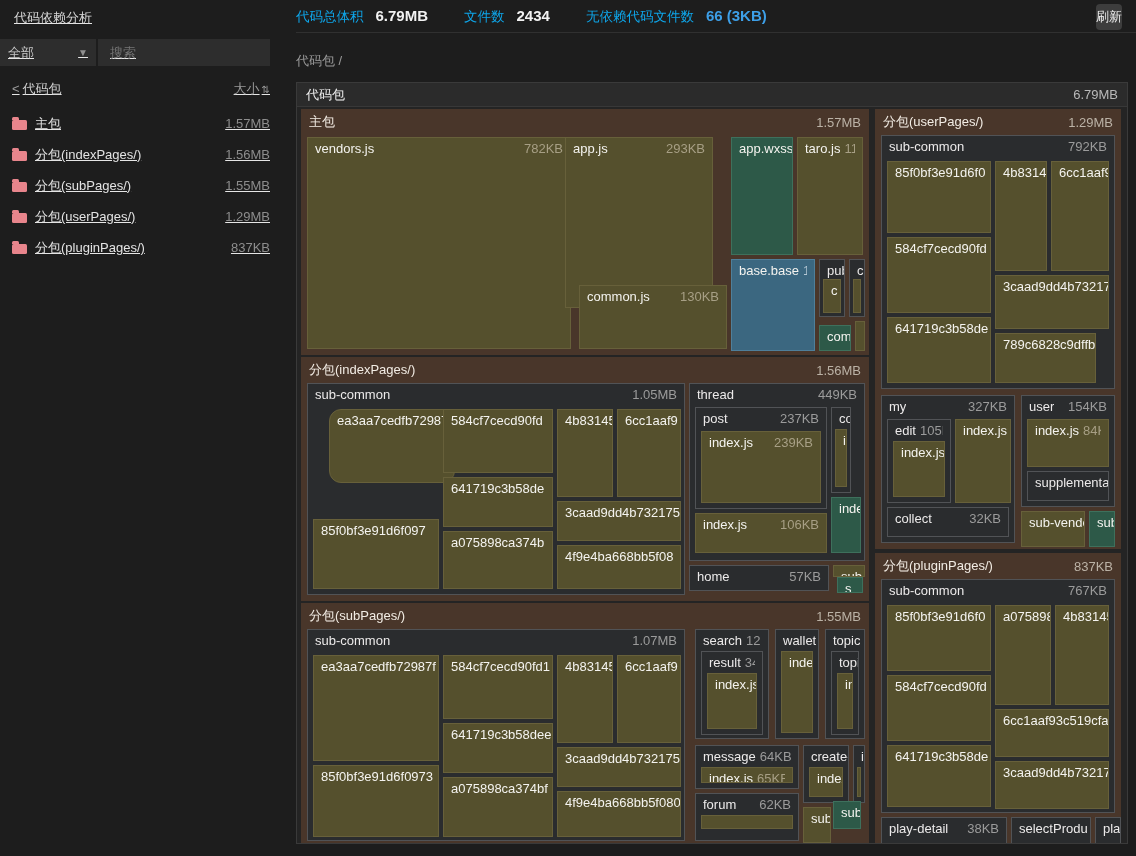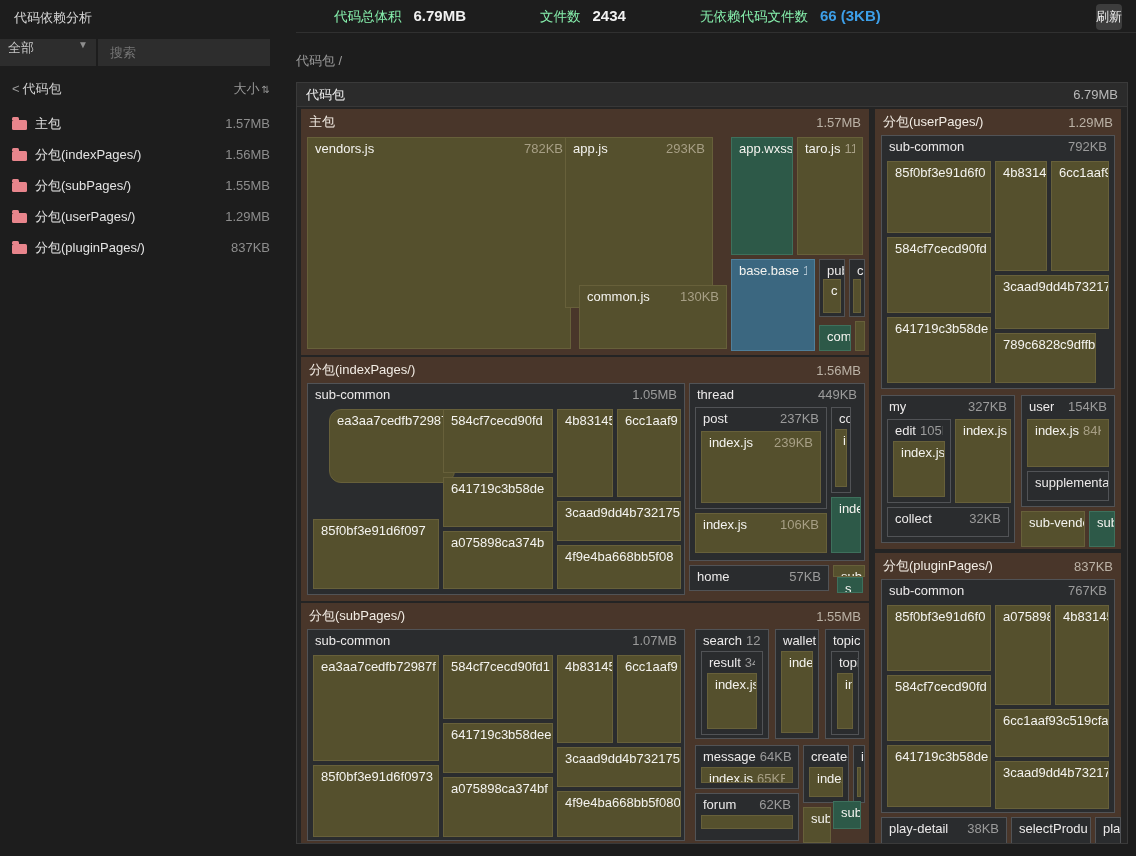--- a/index.html
+++ b/index.html
@@ -3,25 +3,25 @@
 <meta charset="utf-8">
 <style>
   * { box-sizing: border-box; }
   html,body { margin:0; padding:0; }
   body {
     width:1136px; height:856px; overflow:hidden; position:relative;
     background:#1d1d1d; color:#e6e6e6;
     font-family:"Liberation Sans","DejaVu Sans",sans-serif; font-size:13px;
   }
   
-  .sidebar { position:absolute; left:0; top:0; width:296px; height:856px; }
+  .sidebar { position:absolute; left:0; top:0; width:296px; height:856px;text-decoration:underline; }
   .app-title { padding:9px 14px 6px; color:#d8d8d8; font-size:13px; }
   .search-row { display:flex; gap:2px; margin:6px 26px 0 0; height:27px; }
   .filter-select {
-    background:#2d2d2d; flex:0 0 96px; display:flex; align-items:flex-start;
+    background:#2d2d2d; flex:0 0 96px; display:flex; align-items:center;
     padding:0 8px; color:#c6c6c6; justify-content:space-between; cursor:pointer;
   }
   .filter-select .chev { color:#8f8f8f; font-size:10px; }
   .search-box { background:#2d2d2d; flex:1; display:flex; align-items:center; padding:0 10px; }
   .search-box input {
     background:transparent; border:none; outline:none; color:#c6c6c6;
     font-size:13px; width:100%; font-family:inherit;
   }
   .search-box input::placeholder { color:#767676; }
   .list-head { display:flex; justify-content:space-between; padding:14px 26px 8px 12px; }
@@ -33,21 +33,21 @@
   .pkg-item { display:flex; align-items:center; height:31px; padding:0 26px 0 12px; cursor:pointer; }
   .pkg-item .label { flex:1; color:#e3e3e3; margin-left:8px; white-space:nowrap; overflow:hidden; }
   .pkg-item .size { color:#8d8d8d; }
   .folder { width:15px; height:10px; background:#e8858c; border-radius:1.5px; position:relative; flex:none; margin-top:3px; }
   .folder::before { content:""; position:absolute; left:0; top:-3px; width:7px; height:3px;
     background:#e8858c; border-radius:1.5px 1.5px 0 0; }
   
   .topbar { position:absolute; left:296px; top:0; width:840px; height:33px;
     display:flex; align-items:center; border-bottom:1px solid #303030; }
   .stat { display:flex; align-items:baseline; margin-right:36px; white-space:nowrap; }
-  .stat .lbl { color:#86efac; font-size:13.5px; margin-right:12px;margin-left:38px; }
+  .stat .lbl { color:#0ea5e9; font-size:13.5px; margin-right:12px; }
   .stat .val { color:#f2f2f2; font-size:15px; font-weight:700; }
   .stat .val.blue { color:#3d9fe8; font-weight:600; }
   .refresh-btn { position:absolute; right:14px; top:4px; background:#3d3d3d; color:#efefef;
     border:none; border-radius:4px; padding:4px 0; font-size:13px; font-family:inherit; cursor:pointer; }
   
   .breadcrumb { position:absolute; left:296px; top:52px; color:#9a9a9a; font-size:13px; }
   
   .treemap { position:absolute; left:296px; top:82px; width:832px; height:762px;
     background:#242424; border:1px solid #3a3a3a; overflow:hidden; }
   .tm-root-header { height:24px; display:flex; justify-content:space-between; align-items:center;

